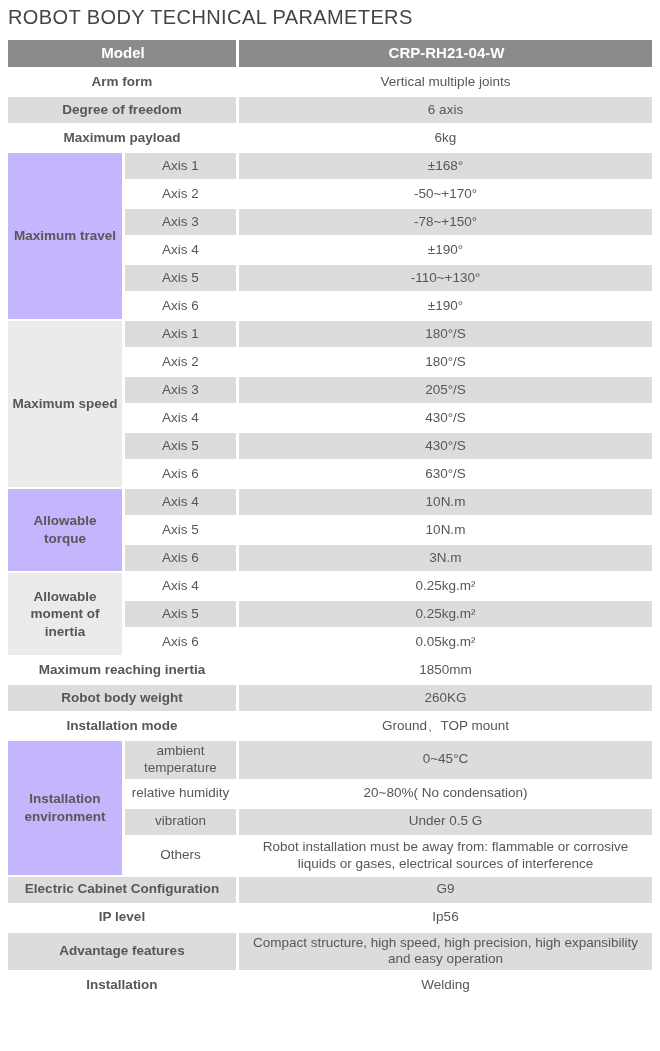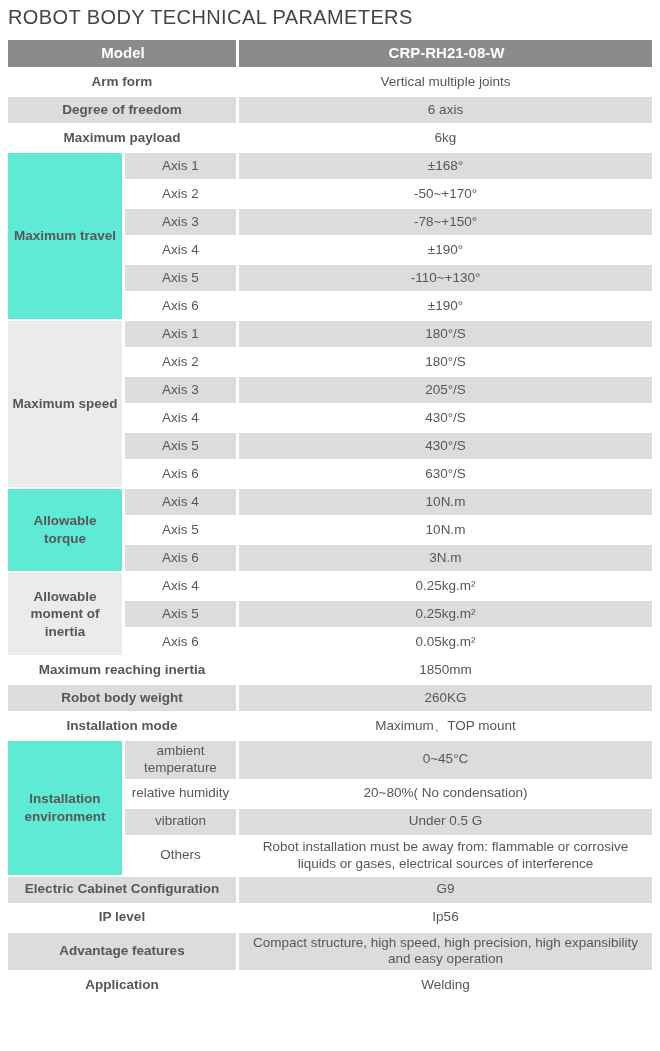--- a/index.html
+++ b/index.html
@@ -61,21 +61,21 @@
     display:flex;
     align-items:center;
     justify-content:center;
     text-align:center;
     font-weight:bold;
     font-size:13.5px;
     line-height:1.3;
     padding:2px 4px;
     box-sizing:border-box;
   }
-  .dark{background:#5eead4;}
+  .dark{background:#c4b5fd;}
   .light{background:#ebebea;}
   .glines{
     display:flex;
     flex-direction:column;
     gap:2px;
   }
   .srow{
     display:grid;
     grid-template-columns:111px 1fr;
     column-gap:3px;
@@ -85,21 +85,21 @@
 </style>
 </head>
 <body>
 
 <div class="page">
   <h1 class="page-title">ROBOT BODY TECHNICAL PARAMETERS</h1>
 
   <div class="spec-table">
     <div class="row header-row">
       <div class="cell">Model</div>
-      <div class="cell">CRP-RH21-08-W</div>
+      <div class="cell">CRP-RH21-04-W</div>
     </div>
 
   <div class="row">
         <div class="cell lab white">Arm form</div>
         <div class="cell white">Vertical multiple joints</div>
       </div>
       <div class="row">
         <div class="cell lab gray">Degree of freedom</div>
         <div class="cell gray">6 axis</div>
       </div>
@@ -202,21 +202,21 @@
       <div class="row">
         <div class="cell lab white">Maximum reaching inertia</div>
         <div class="cell white">1850mm</div>
       </div>
       <div class="row">
         <div class="cell lab gray">Robot body weight</div>
         <div class="cell gray">260KG</div>
       </div>
       <div class="row">
         <div class="cell lab white">Installation mode</div>
-        <div class="cell white">Maximum、TOP mount</div>
+        <div class="cell white">Ground、TOP mount</div>
       </div>
       <div class="grow">
         <div class="gcell dark">Installation environment</div>
         <div class="glines">
           <div class="srow">
             <div class="cell gray">ambient temperature</div>
             <div class="cell gray">0~45°C</div>
           </div>
           <div class="srow">
             <div class="cell white">relative humidity</div>
@@ -238,17 +238,17 @@
       </div>
       <div class="row">
         <div class="cell lab white">IP level</div>
         <div class="cell white">Ip56</div>
       </div>
       <div class="row">
         <div class="cell lab gray">Advantage features</div>
         <div class="cell gray">Compact structure, high speed, high precision, high expansibility and easy operation</div>
       </div>
       <div class="row">
-        <div class="cell lab white">Application</div>
+        <div class="cell lab white">Installation</div>
         <div class="cell white">Welding</div>
       </div>
     </div>
 </div>
 
 </body></html>

